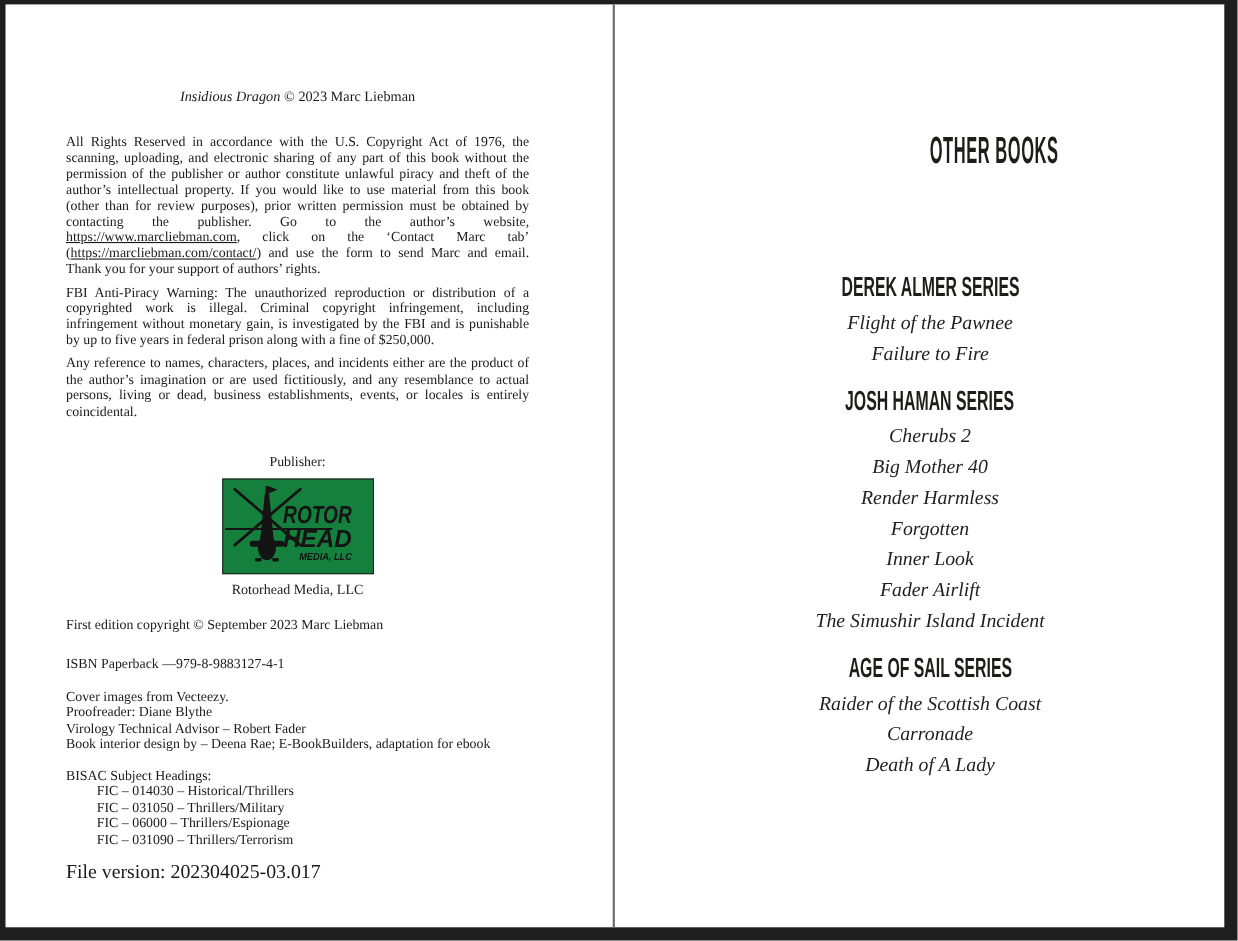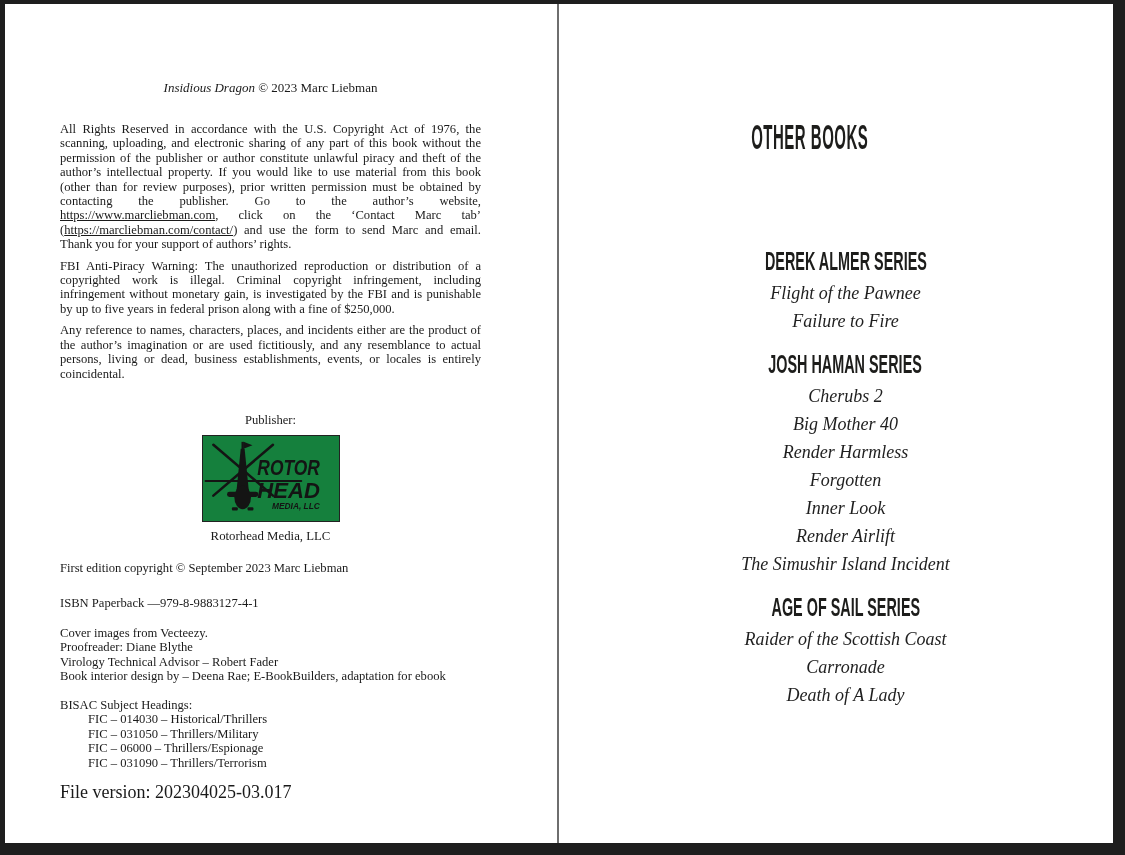--- a/index.html
+++ b/index.html
@@ -30,21 +30,21 @@
   .logo-wrap svg{display:block;width:100%;height:100%;}
   .pub-name{margin-top:7px;text-align:center;font-size:12.8px;line-height:15px;}
   .edition{margin-top:17px;font-size:12.6px;line-height:14px;}
   .isbn{margin-top:21px;font-size:12.6px;line-height:14px;}
   .credits{margin-top:16px;font-size:12.6px;line-height:14.5px;}
   .bisac-label{margin-top:14px;font-size:12.6px;line-height:14.5px;}
   .bisac-item{padding-left:28px;font-size:12.6px;line-height:14.5px;}
   .file-version{margin-top:15px;font-size:18px;line-height:14px;}
 
   
-  .ob-heading{margin-top:119px;text-align:left;line-height:30px;white-space:nowrap;}
+  .ob-heading{margin-top:119px;text-align:center;line-height:30px;white-space:nowrap;}
   .ob-heading .cond{
     display:inline-block;font-family:"Liberation Sans",sans-serif;font-weight:700;
     font-size:30px;letter-spacing:1px;color:#1d1d1b;
     transform:scale(0.5,1.15);transform-origin:100% 55%;
   }
   .series{text-align:center;}
   .series.s-first{margin-top:92px;}
   .series + .series{margin-top:18px;}
   .series-name{line-height:24px;margin-bottom:2px;white-space:nowrap;}
   .series-name .cond{
@@ -131,21 +131,21 @@
       <div class="book">Failure to Fire</div>
     </div>
 
     <div class="series">
       <div class="series-name"><span class="cond">JOSH HAMAN SERIES</span></div>
       <div class="book">Cherubs 2</div>
       <div class="book">Big Mother 40</div>
       <div class="book">Render Harmless</div>
       <div class="book">Forgotten</div>
       <div class="book">Inner Look</div>
-      <div class="book">Render Airlift</div>
+      <div class="book">Fader Airlift</div>
       <div class="book">The Simushir Island Incident</div>
     </div>
 
     <div class="series">
       <div class="series-name"><span class="cond">AGE OF SAIL SERIES</span></div>
       <div class="book">Raider of the Scottish Coast</div>
       <div class="book">Carronade</div>
       <div class="book">Death of A Lady</div>
     </div>
 

